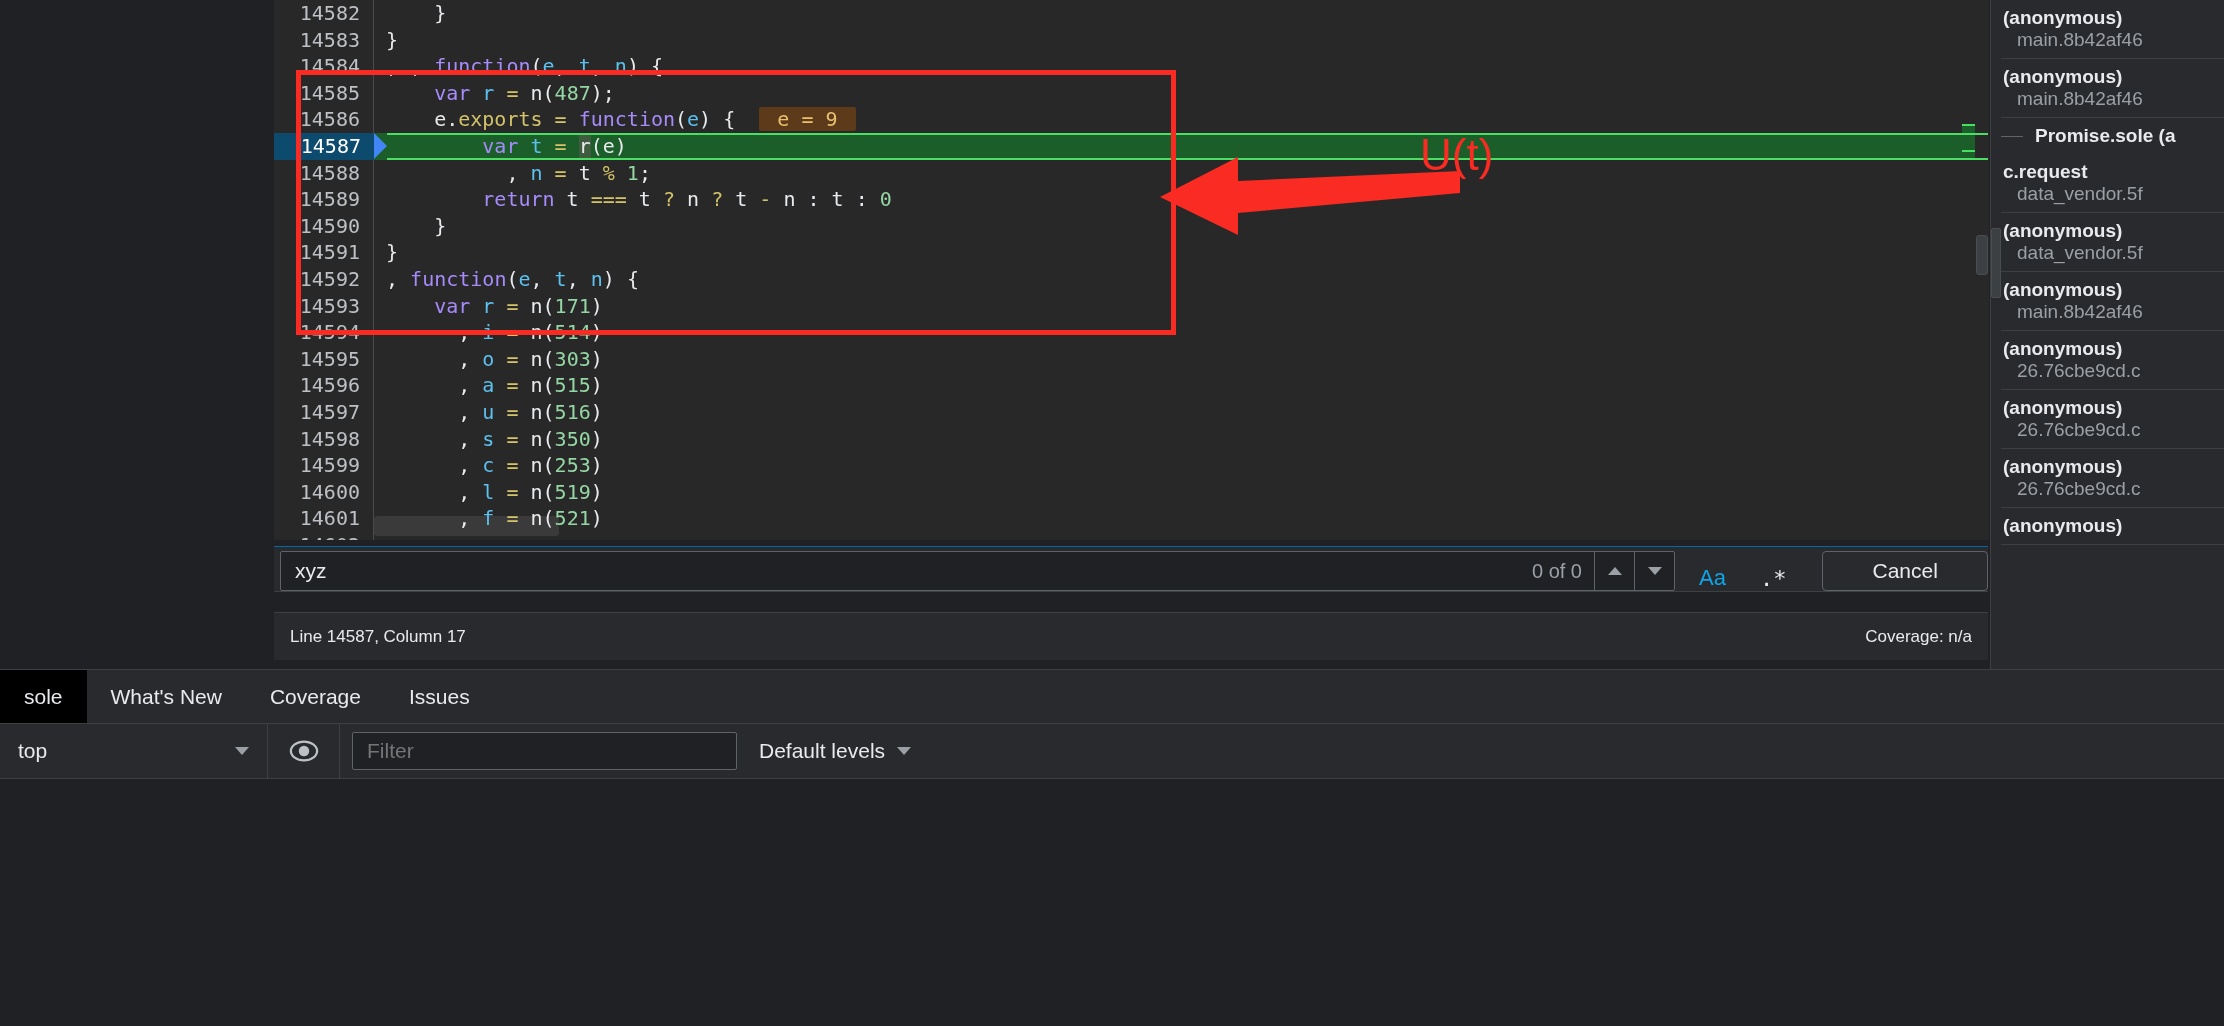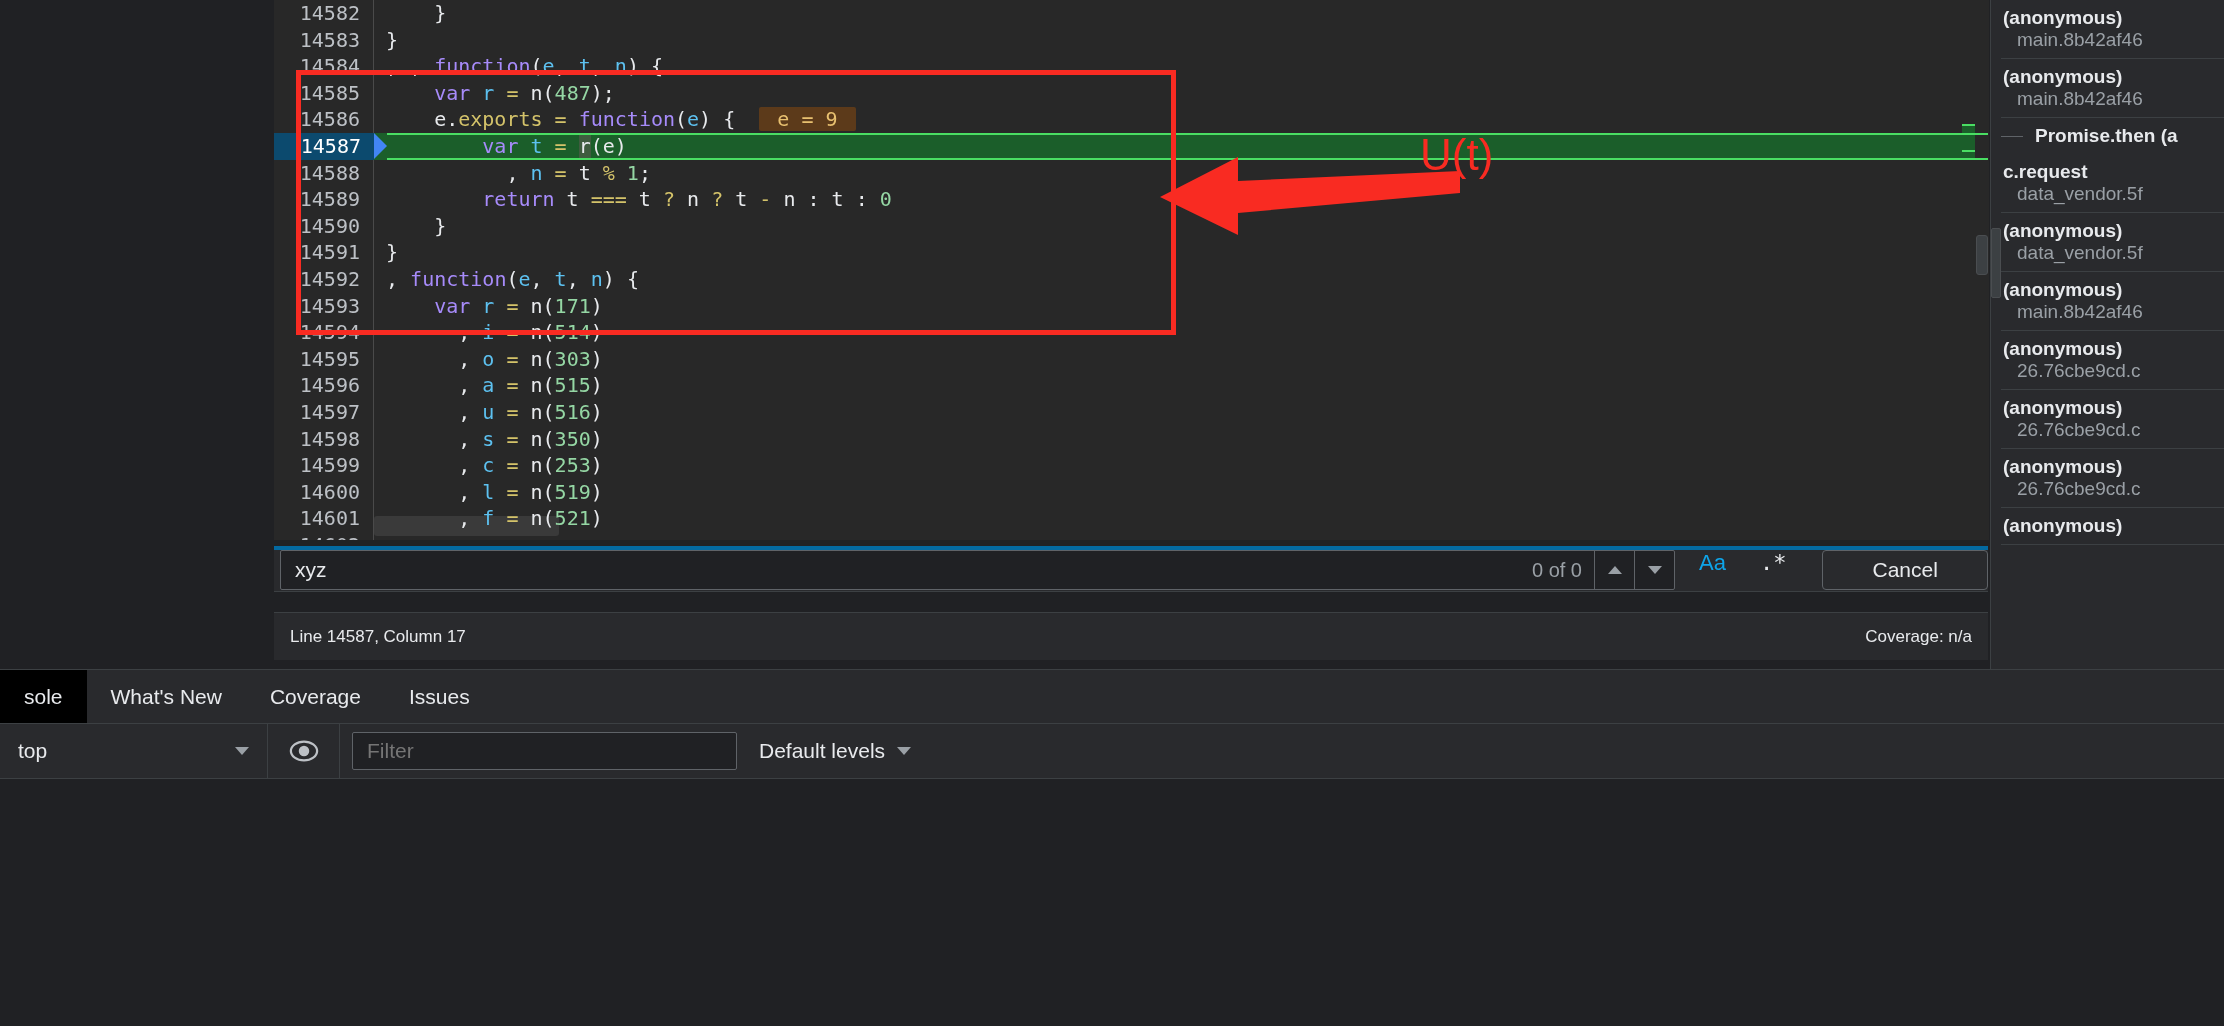--- a/index.html
+++ b/index.html
@@ -85,22 +85,22 @@
     background: #3c4043; border-radius: 3px; border: 1px solid #4a4d50;
   }
   #code-minimap-mark {
     position: absolute; left: 1962px; top: 124px; width: 14px; height: 28px;
     background: #1b5e2a; border-top: 2px solid #4ade63; border-bottom: 2px solid #4ade63;
   }
 
   
   #search-bar {
     position: absolute; left: 274px; top: 546px; width: 1714px; height: 46px;
-    background: #292a2d; border-top: 4px solid #0369a1; border-bottom: 1px solid #3c4043;
-    display: flex; align-items: flex-start;
+    background: #292a2d; border-top: 1px solid #0369a1; border-bottom: 1px solid #3c4043;
+    display: flex; align-items: flex-end;
   }
   #search-input-wrap {
     margin-left: 6px; flex: 0 0 1395px; height: 40px;
     background: #202124; border: 1px solid #5f6368; border-radius: 2px;
     display: flex; align-items: center;
   }
   #search-input {
     flex: 1; background: transparent; border: none; outline: none;
     color: #e8eaed; font-family: "Liberation Sans", sans-serif; font-size: 21px;
     padding-left: 14px;
@@ -293,21 +293,21 @@
       <div id="cs-frames">
           <div class="cs-row">
             <div class="cs-title">(anonymous)</div>
             <div class="cs-sub">main.8b42af46</div>
           </div>
           <div class="cs-row">
             <div class="cs-title">(anonymous)</div>
             <div class="cs-sub">main.8b42af46</div>
           </div>
           <div class="cs-row async">
-            <div class="cs-title bold">Promise.then (a</div>
+            <div class="cs-title bold">Promise.sole (a</div>
           </div>
           <div class="cs-row">
             <div class="cs-title bold">c.request</div>
             <div class="cs-sub">data_vendor.5f</div>
           </div>
           <div class="cs-row">
             <div class="cs-title">(anonymous)</div>
             <div class="cs-sub">data_vendor.5f</div>
           </div>
           <div class="cs-row">

